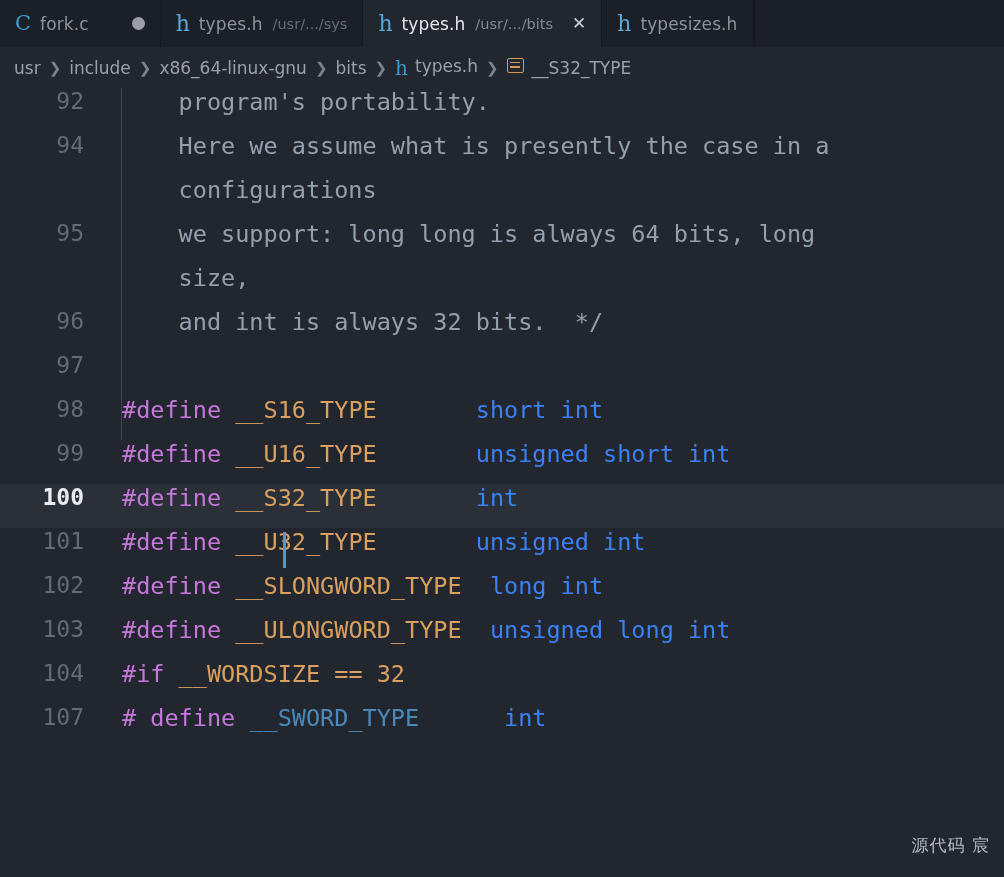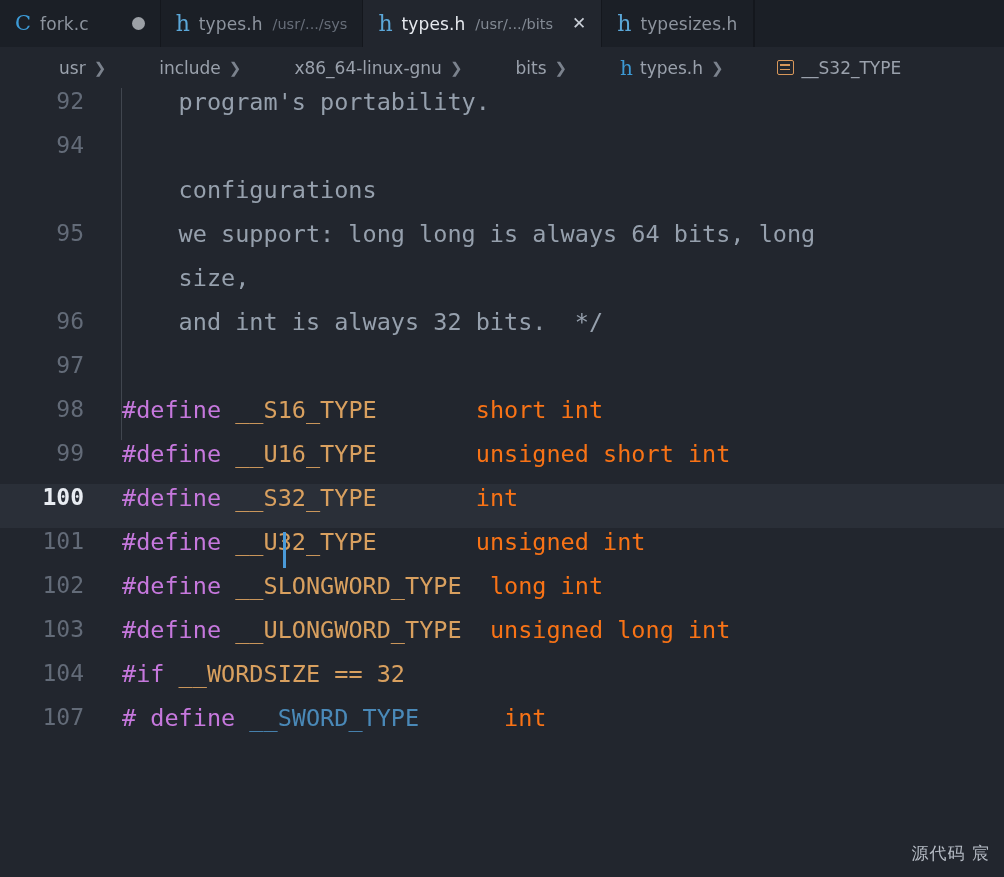--- a/index.html
+++ b/index.html
@@ -100,23 +100,22 @@
     gap: 1px;
     font-size: 17px;
     color: #9aa1ac;
     white-space: nowrap;
   }
   .crumb {
     padding: 0 4px;
     color: #9aa1ac;
     cursor: pointer;
     display: flex;
-    align-items: center;
+    align-items: flex-start;
     gap: 7px;
-    margin-left: 45px;
   }
   .crumb-sep {
     color: #7b828d;
     font-size: 15px;
     padding: 0 3px;
   }
   .crumb-h {
     font-family: "DejaVu Serif", serif;
     color: #3c9ad6;
     font-size: 20px;
@@ -185,39 +184,39 @@
     top: 0;
     width: 1px;
     background: #41464f;
   }
 
   
   .tok-comment  { color: #96a0ad; }
   .tok-pre      { color: #c678dd; }
   .tok-macro    { color: #d9a05f; }
   .tok-macro-b  { color: #4a89b8; }
-  .tok-type     { color: #f97316; margin-top: 28px; }
+  .tok-type     { color: #3b82f6; margin-top: 28px; }
   .tok-teal     { color: #4e8a8b; }
   .tok-num      { color: #d9a05f; }
   .tok-op       { color: #d9a05f; }
 
   
   .cursor {
     position: absolute;
     width: 3px;
     height: 36px;
     background: #4a9ad8;
     top: 4px;
   }
 
   
   .watermark {
     position: absolute;
     right: 14px;
-    bottom: 12px;
+    bottom: 20px;
     font-size: 17px;
     color: #b6bcc5;
     letter-spacing: 1px;
     font-family: "DejaVu Sans", sans-serif;
     user-select: none;
   }
 </style>
 </head>
 <body>
 
@@ -275,20 +274,21 @@
 
 <div class="editor" id="editor">
   <div class="indent-guide" id="indentguide" style="height: 352px;"></div>
   <div id="code-rows">
       <div class="code-row">
         <div class="gutter">92</div>
         <div class="code-text"><span class="tok-comment">    program's portability.</span></div>
       </div>
       <div class="code-row">
         <div class="gutter">94</div>
+        <div class="code-text"><span class="tok-comment">    Here we assume what is presently the case in a</span></div>
       </div>
       <div class="code-row">
         <div class="gutter"></div>
         <div class="code-text"><span class="tok-comment">    configurations</span></div>
       </div>
       <div class="code-row">
         <div class="gutter">95</div>
         <div class="code-text"><span class="tok-comment">    we support: long long is always 64 bits, long</span></div>
       </div>
       <div class="code-row">

